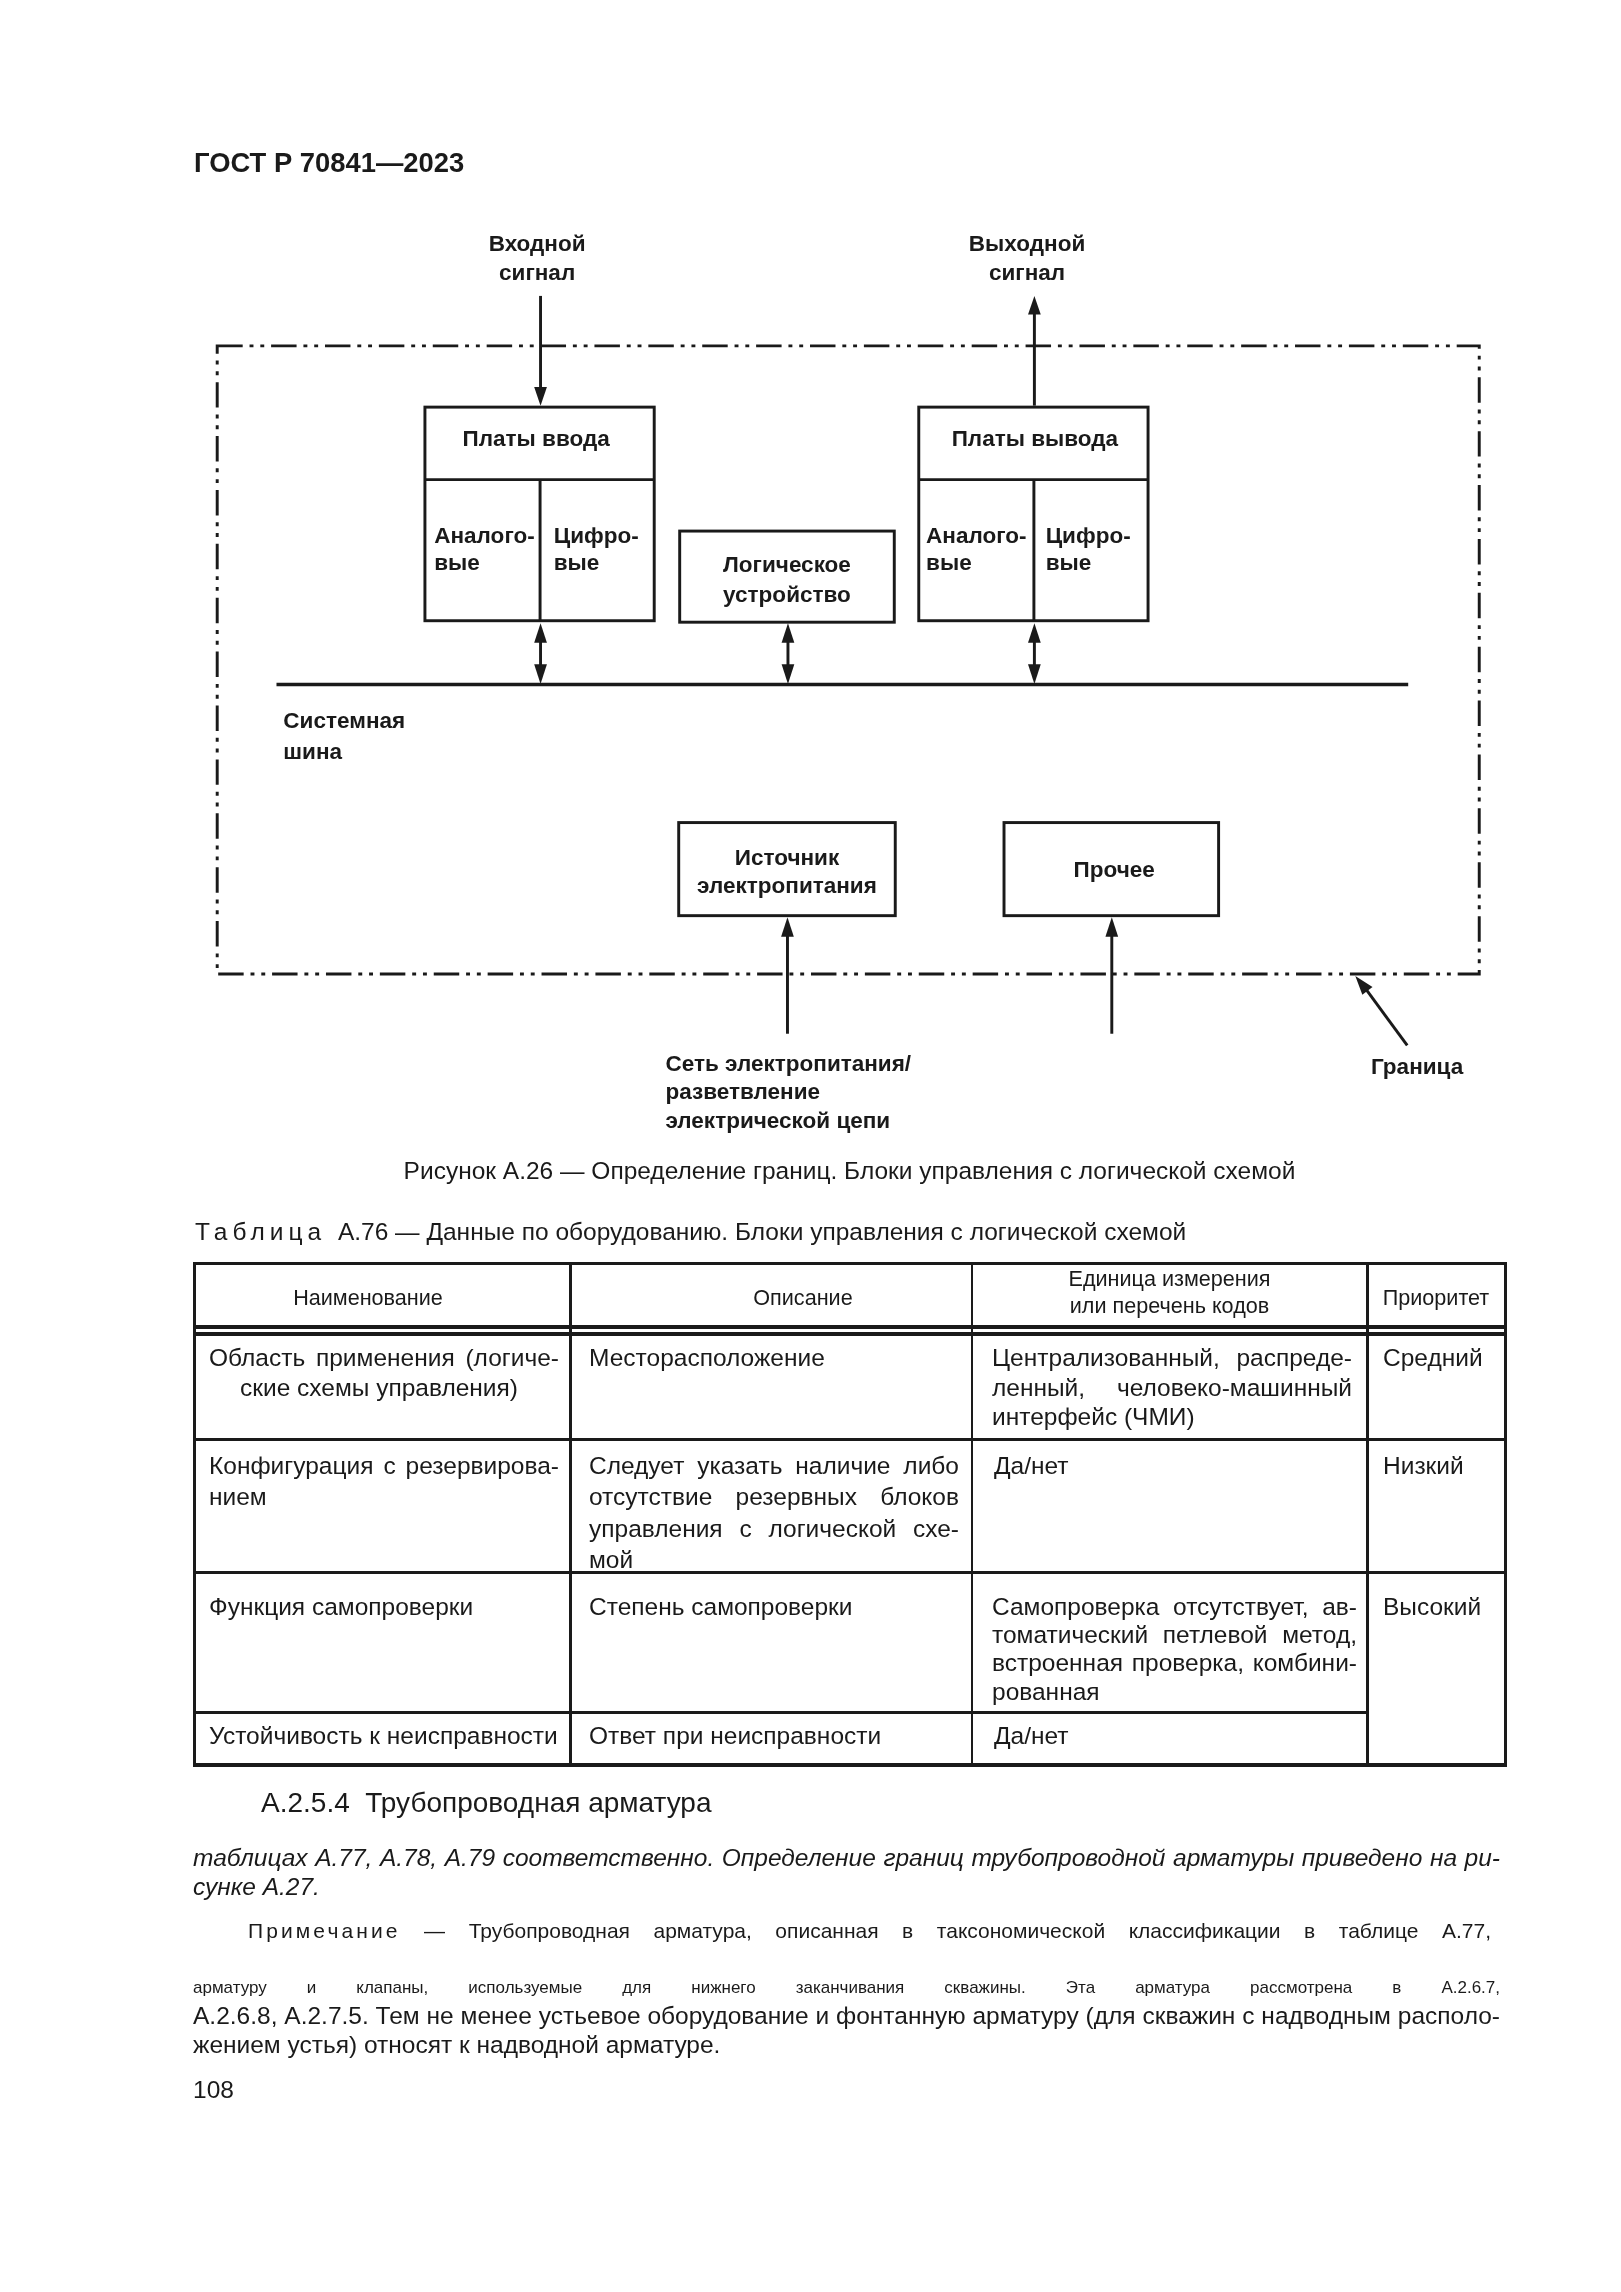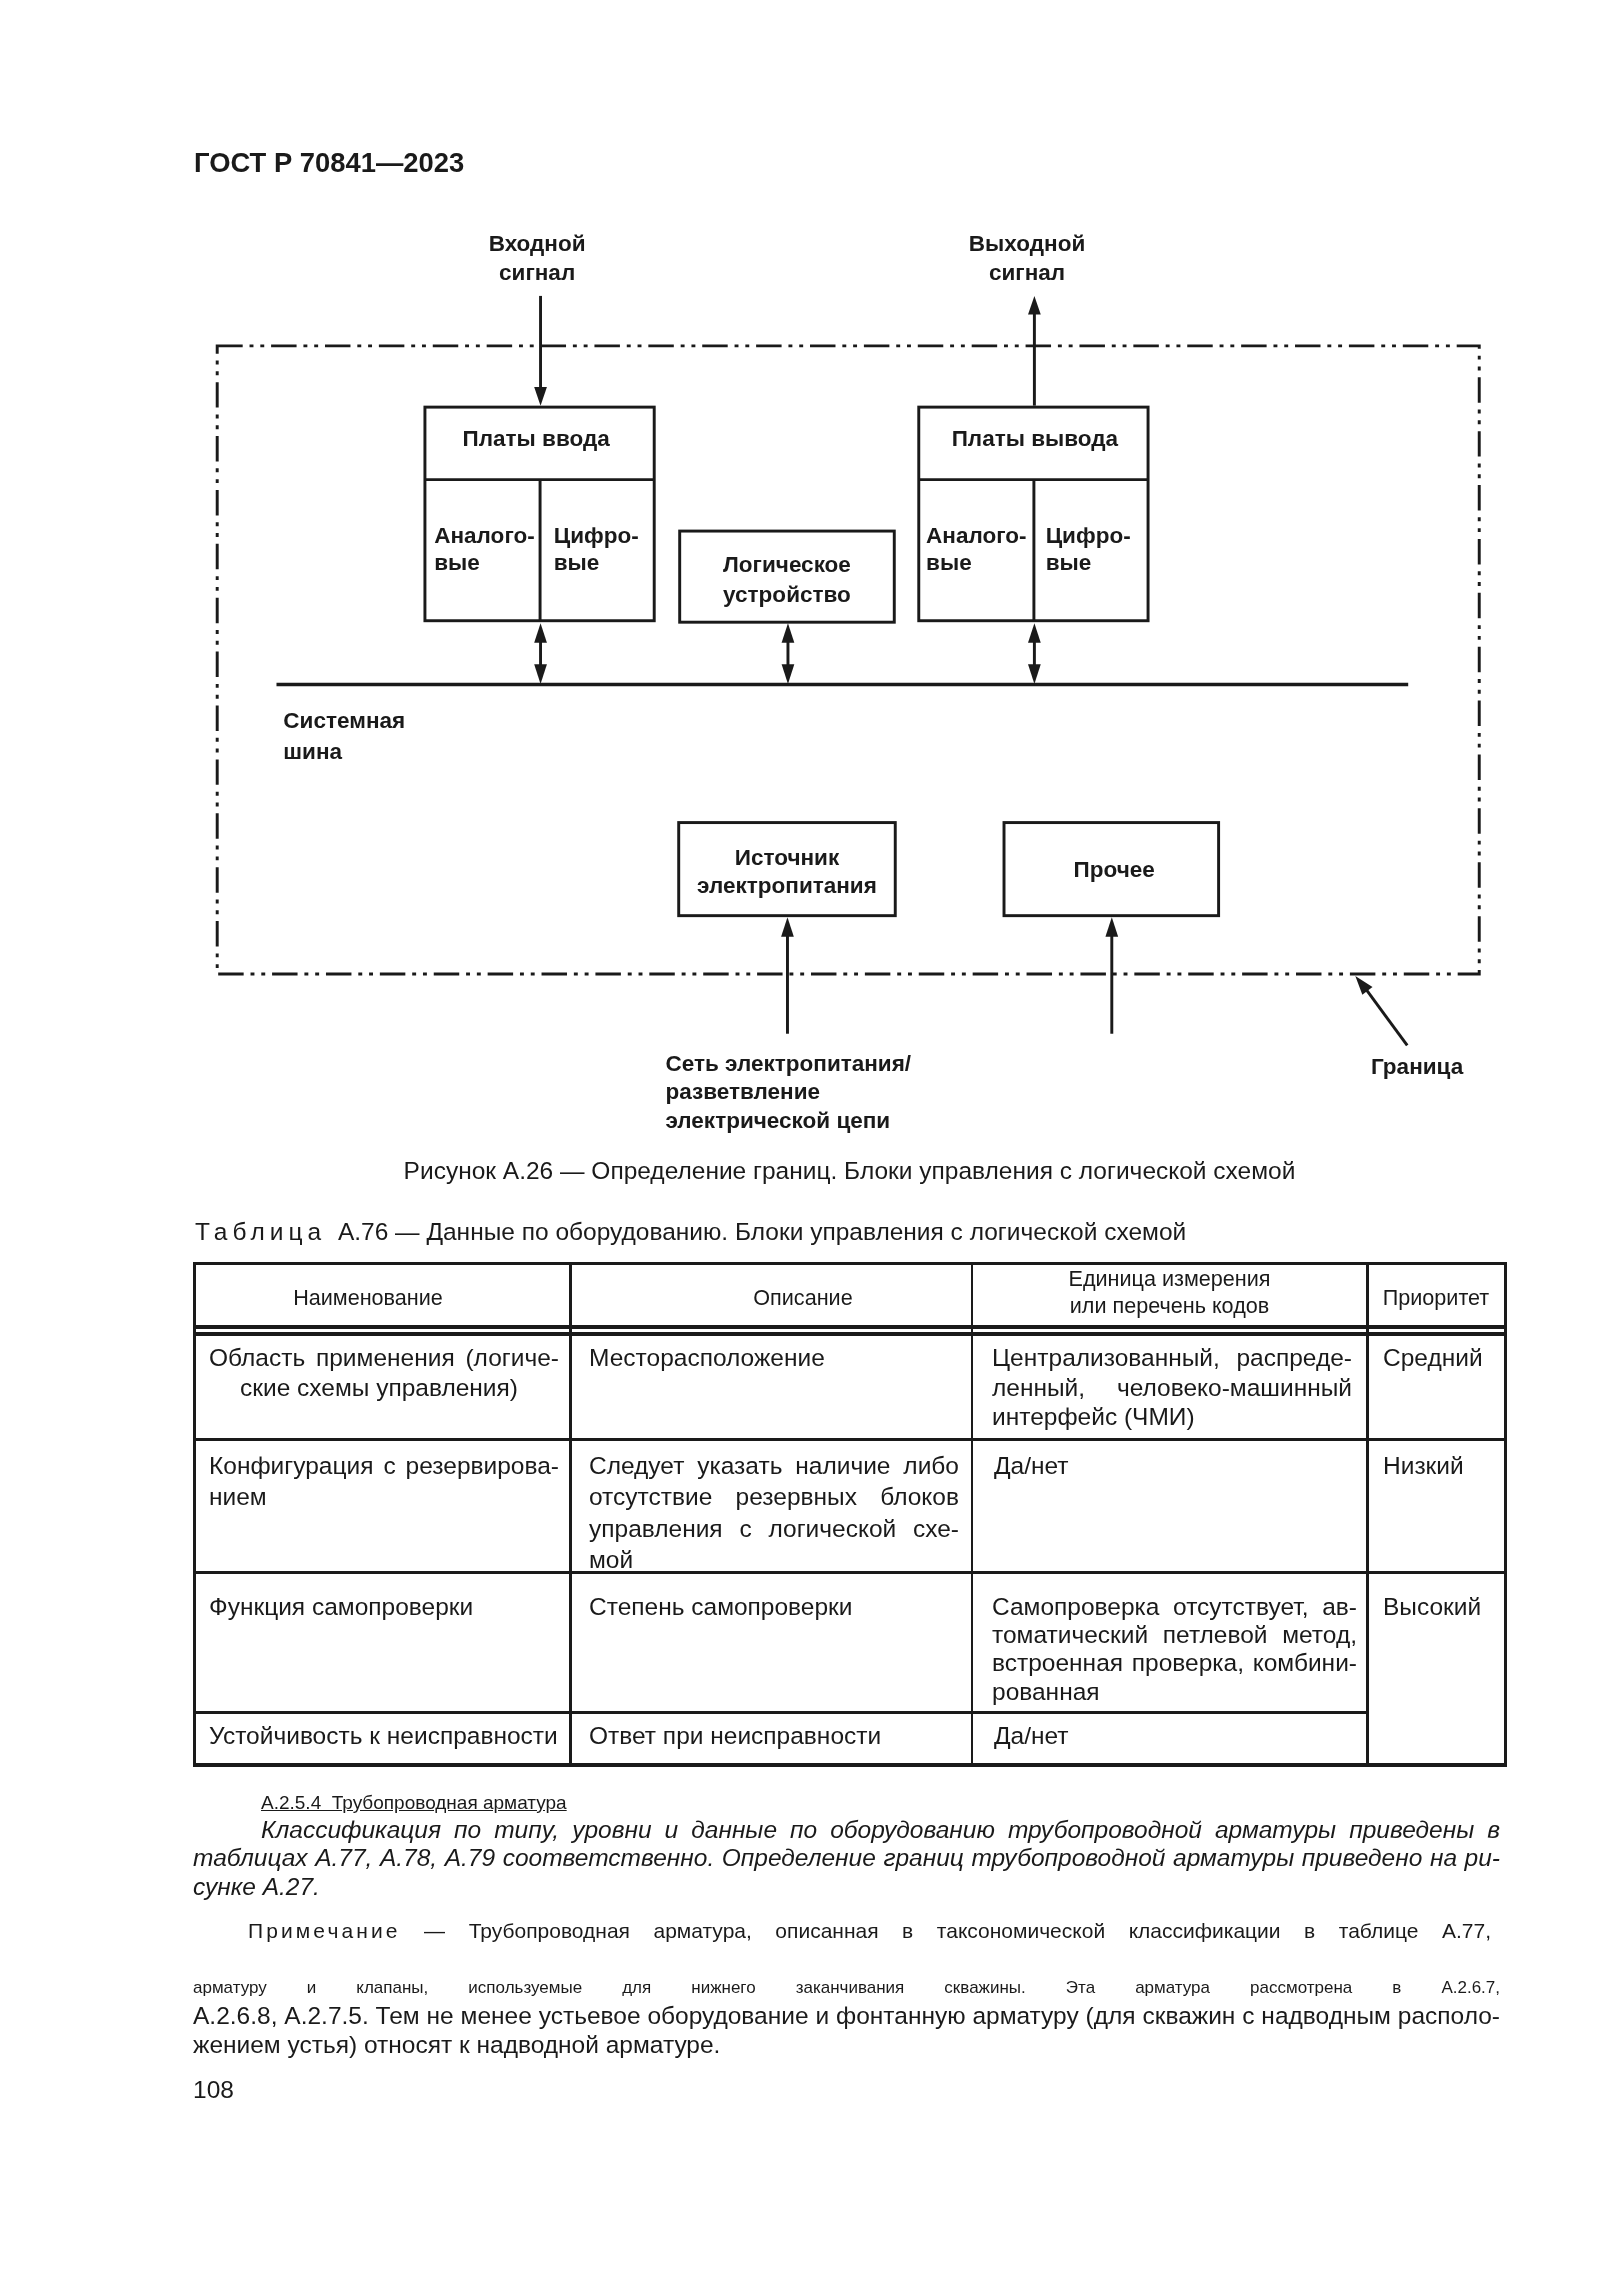--- a/index.html
+++ b/index.html
@@ -109,22 +109,21 @@
 <div class="t" style="left:209px;top:1593px;font-size:24.5px;line-height:28px;">Функция самопроверки</div>
 <div class="t" style="left:589px;top:1593px;font-size:24.5px;line-height:28px;">Степень самопроверки</div>
 <div class="t" style="left:992px;top:1593px;font-size:24.5px;line-height:28px;width:365px;text-align:justify;text-align-last:justify;">Самопроверка отсутствует, ав-</div>
     <div class="t" style="left:992px;top:1621px;font-size:24.5px;line-height:28px;width:365px;text-align:justify;text-align-last:justify;">томатический петлевой метод,</div>
     <div class="t" style="left:992px;top:1649px;font-size:24.5px;line-height:28px;width:365px;text-align:justify;text-align-last:justify;">встроенная проверка, комбини-</div>
     <div class="t" style="left:992px;top:1678px;font-size:24.5px;line-height:28px;width:365px;">рованная</div>
 <div class="t" style="left:1383px;top:1593px;font-size:24.5px;line-height:28px;">Высокий</div>
 <div class="t" style="left:209px;top:1722px;font-size:24.5px;line-height:28px;">Устойчивость к неисправности</div>
 <div class="t" style="left:589px;top:1722px;font-size:24.5px;line-height:28px;">Ответ при неисправности</div>
 <div class="t" style="left:994px;top:1722px;font-size:24.5px;line-height:28px;">Да/нет</div>
-<div class="t" style="left:261px;top:1789px;font-size:19px;line-height:28px;text-decoration:underline;">А.2.5.4&nbsp;&nbsp;Трубопроводная арматура</div>
-<div class="t" style="left:261px;top:1816px;font-size:24.5px;line-height:28px;width:1239px;font-style:italic;text-align:justify;text-align-last:justify;">Классификация по типу, уровни и данные по оборудованию трубопроводной арматуры приведены в</div>
+<div class="t" style="left:261px;top:1789px;font-size:28px;line-height:28px;">А.2.5.4&nbsp;&nbsp;Трубопроводная арматура</div>
 <div class="t" style="left:193px;top:1844px;font-size:24.5px;line-height:28px;width:1307px;font-style:italic;text-align:justify;text-align-last:justify;">таблицах А.77, А.78, А.79 соответственно. Определение границ трубопроводной арматуры приведено на ри-</div>
 <div class="t" style="left:193px;top:1873px;font-size:24.5px;line-height:28px;font-style:italic;">сунке А.27.</div>
 <div class="t" style="left:248px;top:1917px;font-size:21px;line-height:28px;width:1243px;text-align:justify;text-align-last:justify;"><span style="letter-spacing:3.1px">Примечание</span> — Трубопроводная арматура, описанная в таксономической классификации в таблице А.77,</div>
 <div class="t" style="left:193px;top:1974px;font-size:17px;line-height:28px;width:1307px;text-align:justify;text-align-last:justify;">арматуру и клапаны, используемые для нижнего заканчивания скважины. Эта арматура рассмотрена в А.2.6.7,</div>
 <div class="t" style="left:193px;top:2002px;font-size:24.5px;line-height:28px;width:1307px;text-align:justify;text-align-last:justify;">А.2.6.8, А.2.7.5. Тем не менее устьевое оборудование и фонтанную арматуру (для скважин с надводным располо-</div>
 <div class="t" style="left:193px;top:2031px;font-size:24.5px;line-height:28px;">жением устья) относят к надводной арматуре.</div>
 <div class="t" style="left:193px;top:2075px;font-size:24.5px;line-height:29px;">108</div>
 </div>
 
 </body></html>

